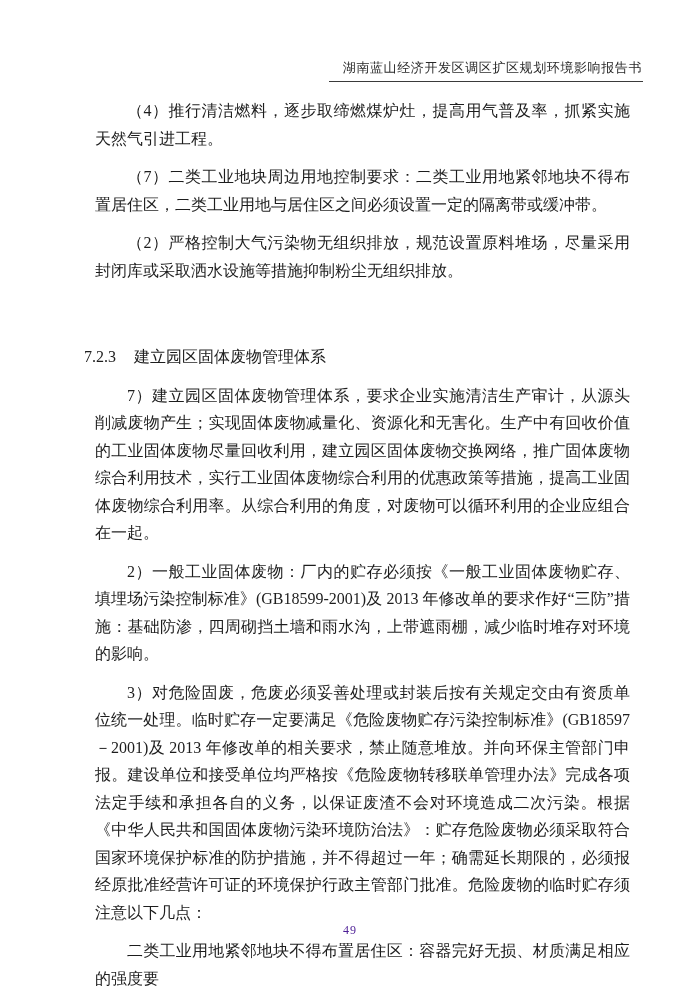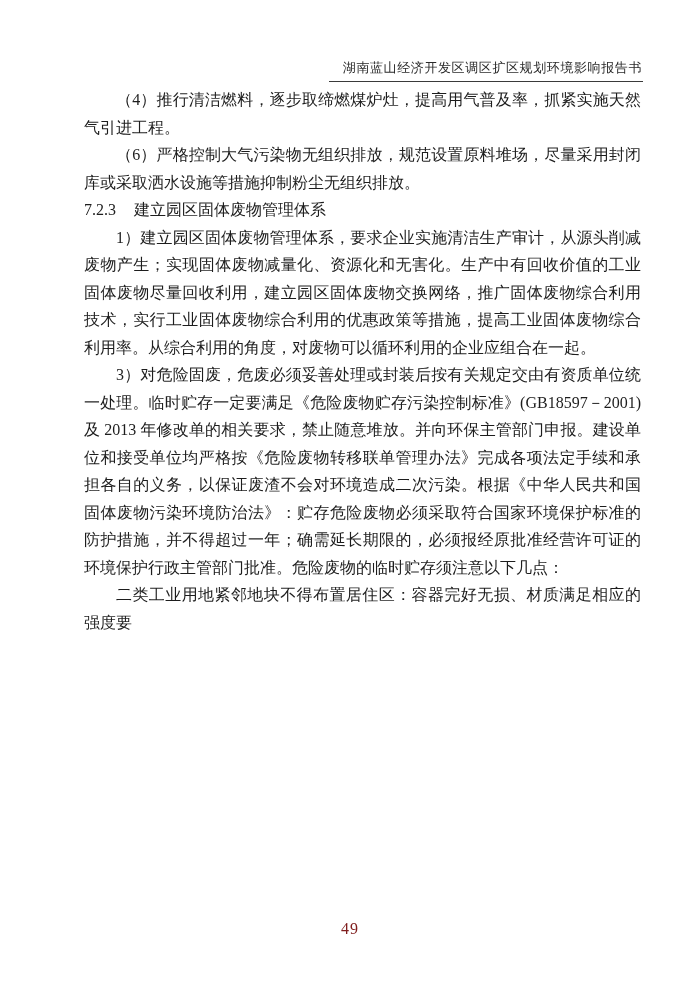--- a/index.html
+++ b/index.html
@@ -36,66 +36,69 @@
     position: absolute;
     top: 86px;
     left: 84px;
     width: 557px;
     font-size: 16px;
     line-height: 27.5px;
     text-align: justify;
     text-justify: inter-ideograph;
   }
   .para {
-    margin: 0;
+    margin: 11px;
     text-indent: 32px;
     text-align-last: left;
   }
   .heading {
     margin: 0;
     font-size: 16px;
     font-weight: normal;
     text-indent: 0;
     white-space: nowrap;
   }
   .heading .h-num {
     display: inline-block;
     margin-right: 18px;
+    margin-top: 48px;
   }
   .footer {
     position: absolute;
     top: 920px;
     left: 0;
     width: 100%;
     text-align: center;
   }
   .page-number {
-    font-size: 16px;
-    color: #7f1d1d;
+    font-size: 12px;
+    color: #4c1d95;
     letter-spacing: 1px;
   }
 </style>
 </head>
 <body>
 
 <div class="page">
 
   <div class="header">
     <span class="header-text">湖南蓝山经济开发区调区扩区规划环境影响报告书</span>
   </div>
 
   <div class="content">
     <p class="para">（4）推行清洁燃料，逐步取缔燃煤炉灶，提高用气普及率，抓紧实施天然气引进工程。</p>
-    <p class="para">（6）严格控制大气污染物无组织排放，规范设置原料堆场，尽量采用封闭库或采取洒水设施等措施抑制粉尘无组织排放。</p>
+    <p class="para">（7）二类工业地块周边用地控制要求：二类工业用地紧邻地块不得布置居住区，二类工业用地与居住区之间必须设置一定的隔离带或缓冲带。</p>
+    <p class="para">（2）严格控制大气污染物无组织排放，规范设置原料堆场，尽量采用封闭库或采取洒水设施等措施抑制粉尘无组织排放。</p>
 
     <h2 class="heading">
       <span class="h-num">7.2.3</span><span>建立园区固体废物管理体系</span>
     </h2>
 
-    <p class="para">1）建立园区固体废物管理体系，要求企业实施清洁生产审计，从源头削减废物产生；实现固体废物减量化、资源化和无害化。生产中有回收价值的工业固体废物尽量回收利用，建立园区固体废物交换网络，推广固体废物综合利用技术，实行工业固体废物综合利用的优惠政策等措施，提高工业固体废物综合利用率。从综合利用的角度，对废物可以循环利用的企业应组合在一起。</p>
+    <p class="para">7）建立园区固体废物管理体系，要求企业实施清洁生产审计，从源头削减废物产生；实现固体废物减量化、资源化和无害化。生产中有回收价值的工业固体废物尽量回收利用，建立园区固体废物交换网络，推广固体废物综合利用技术，实行工业固体废物综合利用的优惠政策等措施，提高工业固体废物综合利用率。从综合利用的角度，对废物可以循环利用的企业应组合在一起。</p>
+    <p class="para">2）一般工业固体废物：厂内的贮存必须按《一般工业固体废物贮存、填埋场污染控制标准》(GB18599-2001)及 2013 年修改单的要求作好“三防”措施：基础防渗，四周砌挡土墙和雨水沟，上带遮雨棚，减少临时堆存对环境的影响。</p>
     <p class="para">3）对危险固废，危废必须妥善处理或封装后按有关规定交由有资质单位统一处理。临时贮存一定要满足《危险废物贮存污染控制标准》(GB18597－2001)及 2013 年修改单的相关要求，禁止随意堆放。并向环保主管部门申报。建设单位和接受单位均严格按《危险废物转移联单管理办法》完成各项法定手续和承担各自的义务，以保证废渣不会对环境造成二次污染。根据《中华人民共和国固体废物污染环境防治法》：贮存危险废物必须采取符合国家环境保护标准的防护措施，并不得超过一年；确需延长期限的，必须报经原批准经营许可证的环境保护行政主管部门批准。危险废物的临时贮存须注意以下几点：</p>
     <p class="para">二类工业用地紧邻地块不得布置居住区：容器完好无损、材质满足相应的强度要</p>
   </div>
 
   <div class="footer">
     <span class="page-number">49</span>
   </div>
 
 </div>
 

